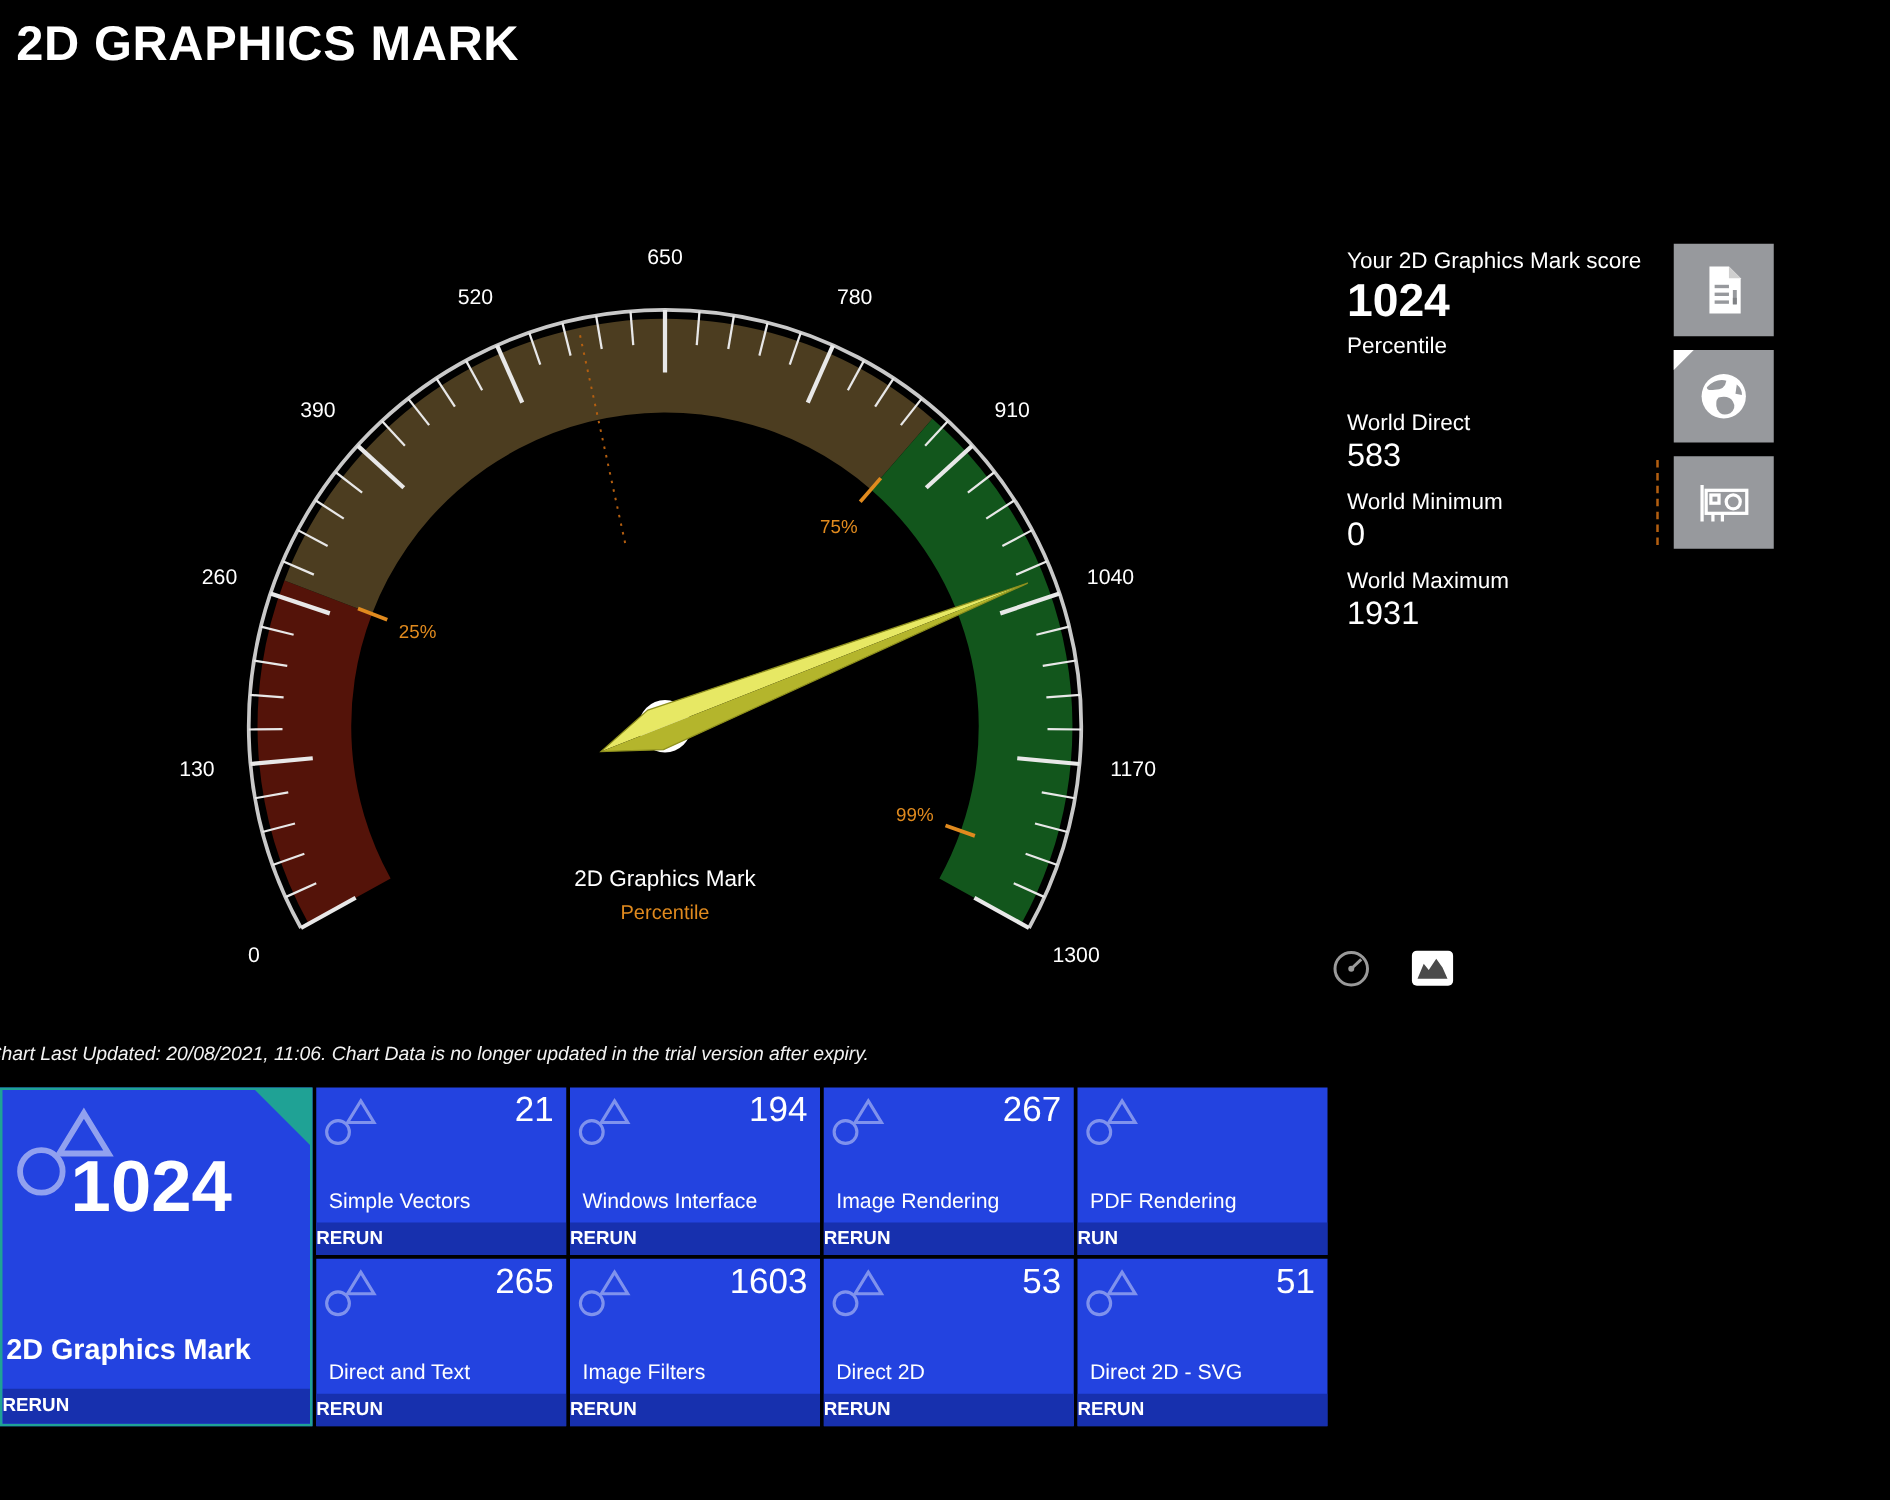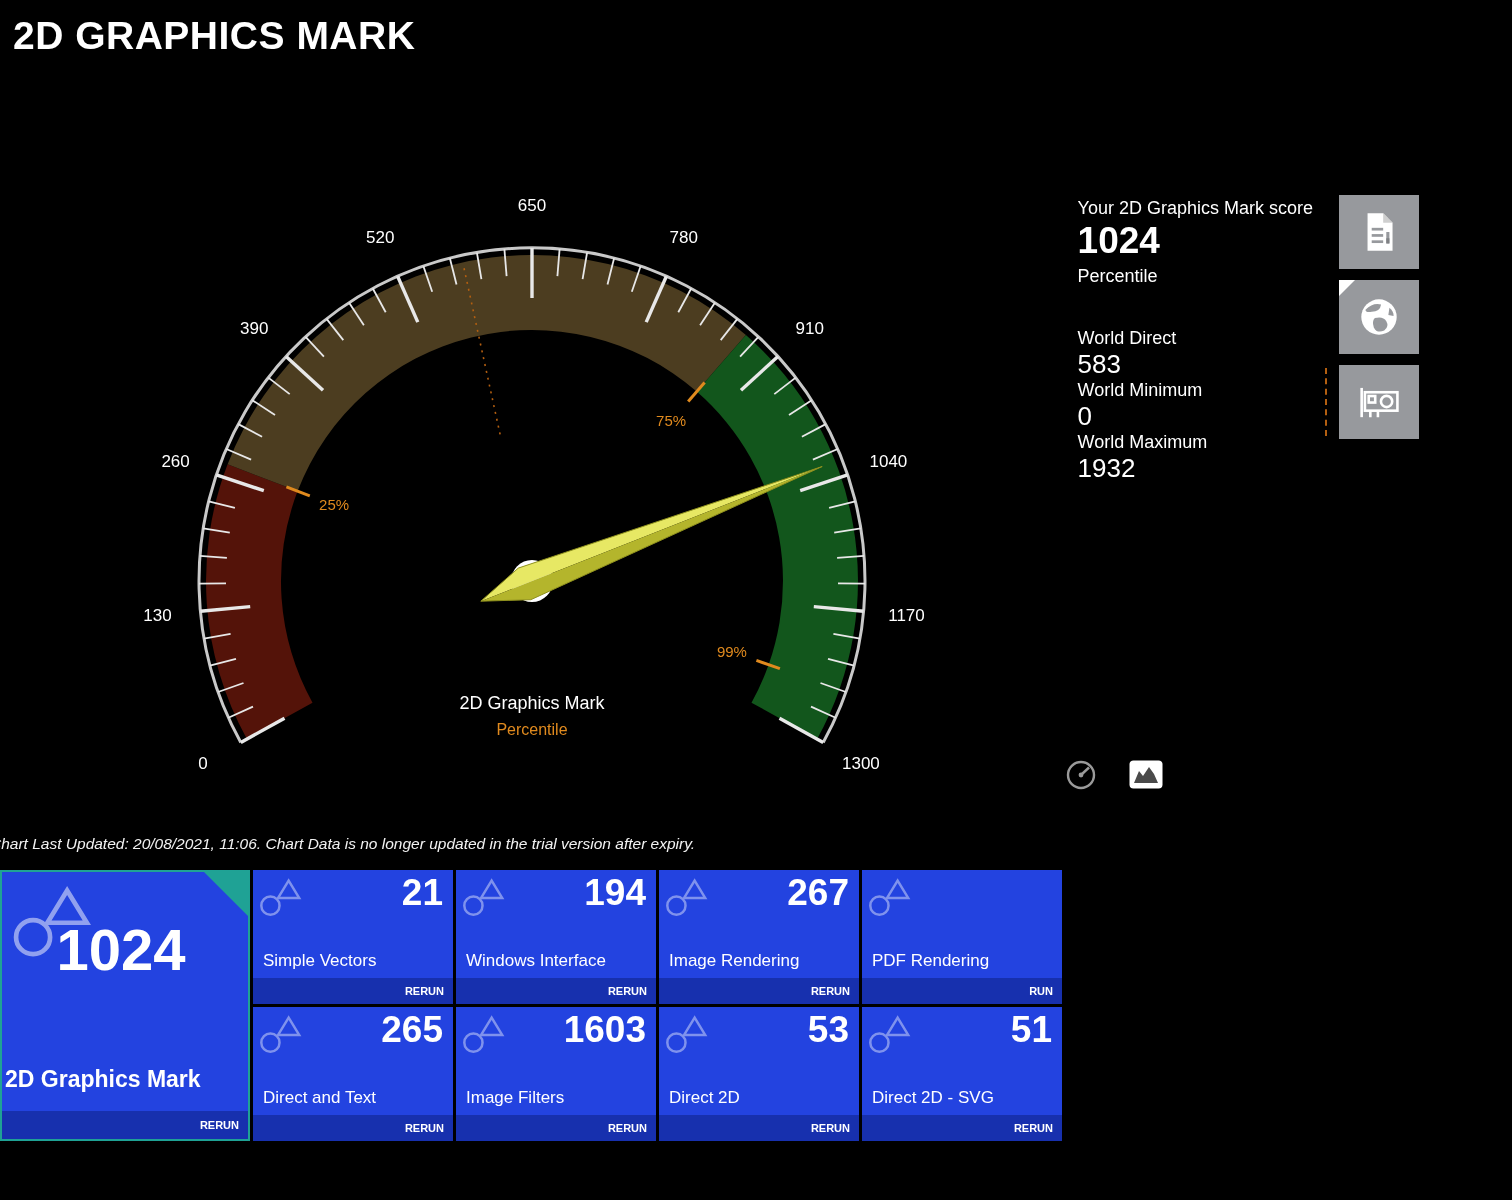--- a/index.html
+++ b/index.html
@@ -18,21 +18,21 @@
   .g-pct{font-size:15px;fill:var(--marker-orange,#e08a1e)}
   .g-title{font-size:18px;fill:#ffffff}
   .g-sub{font-size:16px;fill:var(--marker-orange,#e08a1e)}
 
   
   .summary{position:absolute;top:197px;right:199px;text-align:left}
   .s-lab{font-size:18px;line-height:22px;color:#fff}
   .s-score{font-size:37px;font-weight:700;line-height:44px}
   .s-pct{font-size:32px;font-weight:700;line-height:40px;color:var(--pct-green,#0ce00c)}
   .s-val{font-size:26px;line-height:30px}
-  .mt2{margin-top:2px}.mt11{}.mt40{margin-top:40px}
+  .mt2{margin-top:2px}.mt11{margin-top:11px}.mt40{margin-top:40px}
 
   
   .side-btn{position:absolute;left:1339px;width:80px;height:74px;background:var(--gray-btn,#97999d);
     display:flex;align-items:center;justify-content:center;cursor:pointer}
   .sb1{top:195px}.sb2{top:280px}.sb3{top:365px}
   .side-btn.active::before{content:'';position:absolute;left:0;top:0;
     border-top:16px solid #fff;border-right:16px solid transparent}
   .dash-marker{position:absolute;left:1325px;top:368px;height:68px;width:0;
     border-left:2px dashed #b45f10}
 
@@ -44,25 +44,25 @@
   
   .footnote{position:absolute;left:-10px;top:835px;font-size:15.5px;font-style:italic;color:#f2f2f2;white-space:nowrap}
 
   
   .tiles{position:absolute;left:0;top:870px;display:grid;
     grid-template-columns:250px 200px 200px 200px 200px;
     grid-template-rows:134px 134px;gap:3px}
   .tile{position:relative;background:var(--tile-blue,#2343e0);overflow:hidden;cursor:pointer}
   .tile-main{grid-row:1/3;grid-column:1;border:2px solid var(--teal,#1fa295)}
   .tile-action{position:absolute;left:0;right:0;bottom:0;height:26px;background:var(--tile-bar,#1730ae);
-    color:#fff;font-weight:700;font-size:11px;line-height:26px;text-align:right;padding-right:9px;cursor:pointer}
+    color:#fff;font-weight:700;font-size:15px;line-height:26px;text-align:left;padding-right:9px;cursor:pointer}
   .tile-main .tile-action{height:28px;line-height:28px}
   .tile-icon{position:absolute;left:4px;top:4px;width:46px;height:46px;opacity:.42}
   .ti-main{width:86px;height:86px;left:6px;top:6px;opacity:.5}
-  .ts-value{position:absolute;top:2px;right:10px;font-size:37px;font-weight:700}
+  .ts-value{position:absolute;top:2px;right:10px;font-size:28px;font-weight:400}
   .ts-label{position:absolute;left:10px;bottom:33px;font-size:17px}
   .tm-value{position:absolute;top:44px;left:0;right:8px;text-align:center;font-size:58px;font-weight:700}
   .tm-label{position:absolute;left:3px;bottom:46px;font-size:23px;font-weight:700;white-space:nowrap}
   .corner{position:absolute;top:0;right:0;border-top:44px solid var(--teal,#1fa295);border-left:44px solid transparent}
 </style>
 </head>
 <body>
 
 <svg width="0" height="0" style="position:absolute">
   <defs>
@@ -163,21 +163,21 @@
 
   <div class="summary">
     <div class="s-lab">Your 2D Graphics Mark score</div>
     <div class="s-score">1024</div>
     <div class="s-lab mt2">Percentile</div>
     <div class="s-lab mt40">World Direct</div>
     <div class="s-val">583</div>
     <div class="s-lab mt11">World Minimum</div>
     <div class="s-val">0</div>
     <div class="s-lab mt11">World Maximum</div>
-    <div class="s-val">1932</div>
+    <div class="s-val">1931</div>
   </div>
 
   <div class="side-btn sb1">
     <svg width="50" height="50" viewBox="0 0 48 48">
       <path d="M13 6 h15 l9 9 v27 h-24 z" fill="#fff"></path>
       <path d="M28 6 l9 9 h-9 z" fill="#cfcfcf"></path>
       <rect x="17" y="20" width="11" height="2.6" fill="#97999d"></rect>
       <rect x="17" y="26" width="11" height="2.6" fill="#97999d"></rect>
       <rect x="17" y="32" width="11" height="2.6" fill="#97999d"></rect>
       <rect x="31" y="24" width="3" height="11" fill="#97999d"></rect>

